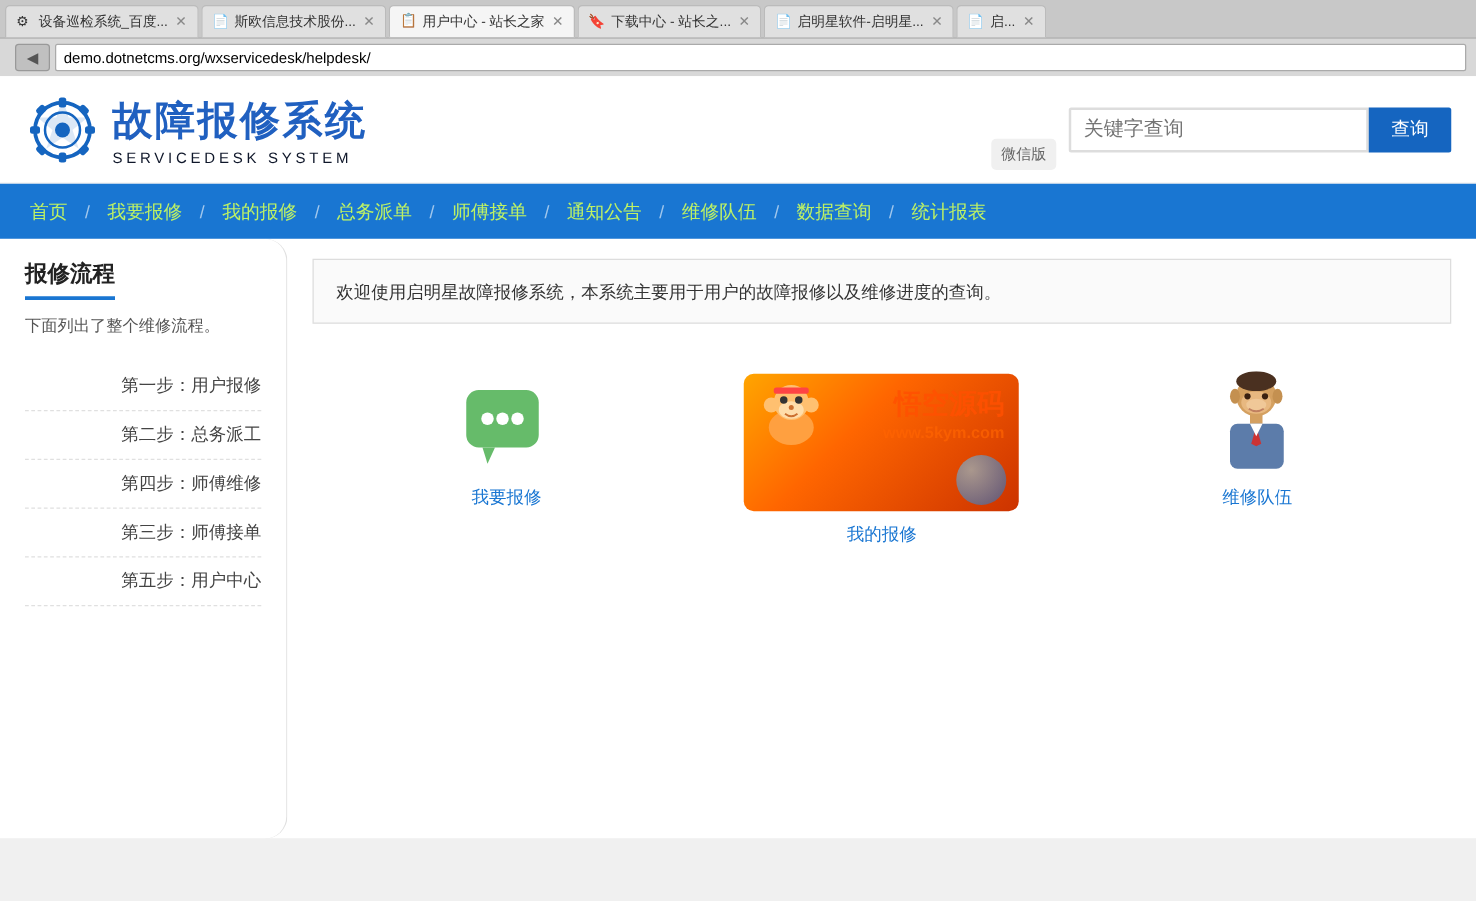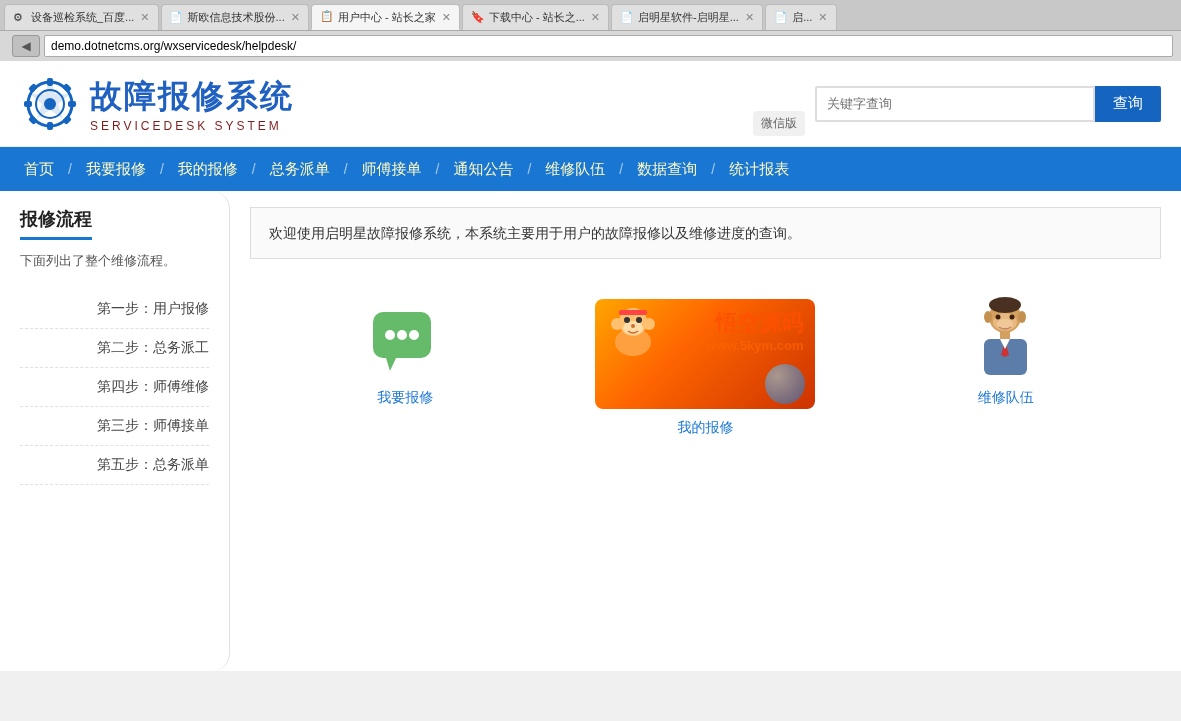--- a/index.html
+++ b/index.html
@@ -18,29 +18,29 @@
 
     
     .page-wrapper { background: white; width: 1181px; }
 
     
     .site-header { background: white; display: flex; align-items: center; padding: 10px 20px; justify-content: space-between; border-bottom: 1px solid #eee; }
     .site-logo { display: flex; align-items: center; }
     .logo-icon { width: 60px; height: 60px; margin-right: 10px; }
     .logo-text { display: flex; flex-direction: column; }
     .logo-title { font-size: 32px; font-weight: bold; color: #2060c0; letter-spacing: 2px; }
-    .logo-subtitle { font-size: 12px; color: #7f1d1d; letter-spacing: 3px; }
+    .logo-subtitle { font-size: 12px; color: #0f172a; letter-spacing: 3px; }
     .weixin-badge { font-size: 12px; color: #666; margin-right: 10px; background: #f0f0f0; padding: 4px 8px; border-radius: 4px; margin-top: 40px; }
     .search-area { display: flex; align-items: center; }
-    .search-input { width: 280px; height: 36px; border: 2px solid #ddd; padding: 0 10px; font-size: 13px; border-radius: 2px 0 0 2px; outline: none; }
+    .search-input { width: 240px; height: 36px; border: 2px solid #ddd; padding: 0 10px; font-size: 16px; border-radius: 2px 0 0 2px; outline: none; }
     .search-btn { height: 36px; padding: 0 18px; background: #1565c0; color: white; border: none; font-size: 15px; cursor: pointer; border-radius: 0 2px 2px 0; }
 
     
     .site-nav { background: #1976d2; display: flex; align-items: center; padding: 0 10px; height: 44px; }
-    .nav-item { color: #fef9c3; padding: 0 14px; height: 44px; display: flex; align-items: center; font-size: 15px; cursor: pointer; white-space: nowrap; }
+    .nav-item { color: #bef264; padding: 0 14px; height: 44px; display: flex; align-items: center; font-size: 15px; cursor: pointer; white-space: nowrap; }
     .nav-sep { color: rgba(255,255,255,0.6); font-size: 14px; }
 
     
     .main-content { display: flex; padding: 0; min-height: 480px; }
 
     
     .sidebar { width: 230px; padding: 16px 20px; border-right: 1px solid #e0e0e0; flex-shrink: 0; border-radius: 18px; }
     .sidebar-title { font-size: 18px; font-weight: bold; color: #222; padding-bottom: 6px; border-bottom: 3px solid #1976d2; display: inline-block; margin-bottom: 12px; }
     .sidebar-desc { font-size: 13px; color: #555; margin-bottom: 20px; }
     .sidebar-steps { list-style: none; text-align: right; }
@@ -156,21 +156,21 @@
     <div class="main-content">
 
       <aside class="sidebar">
         <div class="sidebar-title">报修流程</div>
         <p class="sidebar-desc">下面列出了整个维修流程。</p>
         <ul class="sidebar-steps">
           <li class="sidebar-step">第一步：用户报修</li>
           <li class="sidebar-step">第二步：总务派工</li>
           <li class="sidebar-step">第四步：师傅维修</li>
           <li class="sidebar-step">第三步：师傅接单</li>
-          <li class="sidebar-step">第五步：总务派单</li>
+          <li class="sidebar-step">第五步：用户中心</li>
         </ul>
       </aside>
 
       <div class="content-area">
         <div class="welcome-banner">
           <span>欢迎使用启明星故障报修系统，本系统主要用于用户的故障报修以及维修进度的查询。</span>
         </div>
 
         <div class="icons-grid">
 

